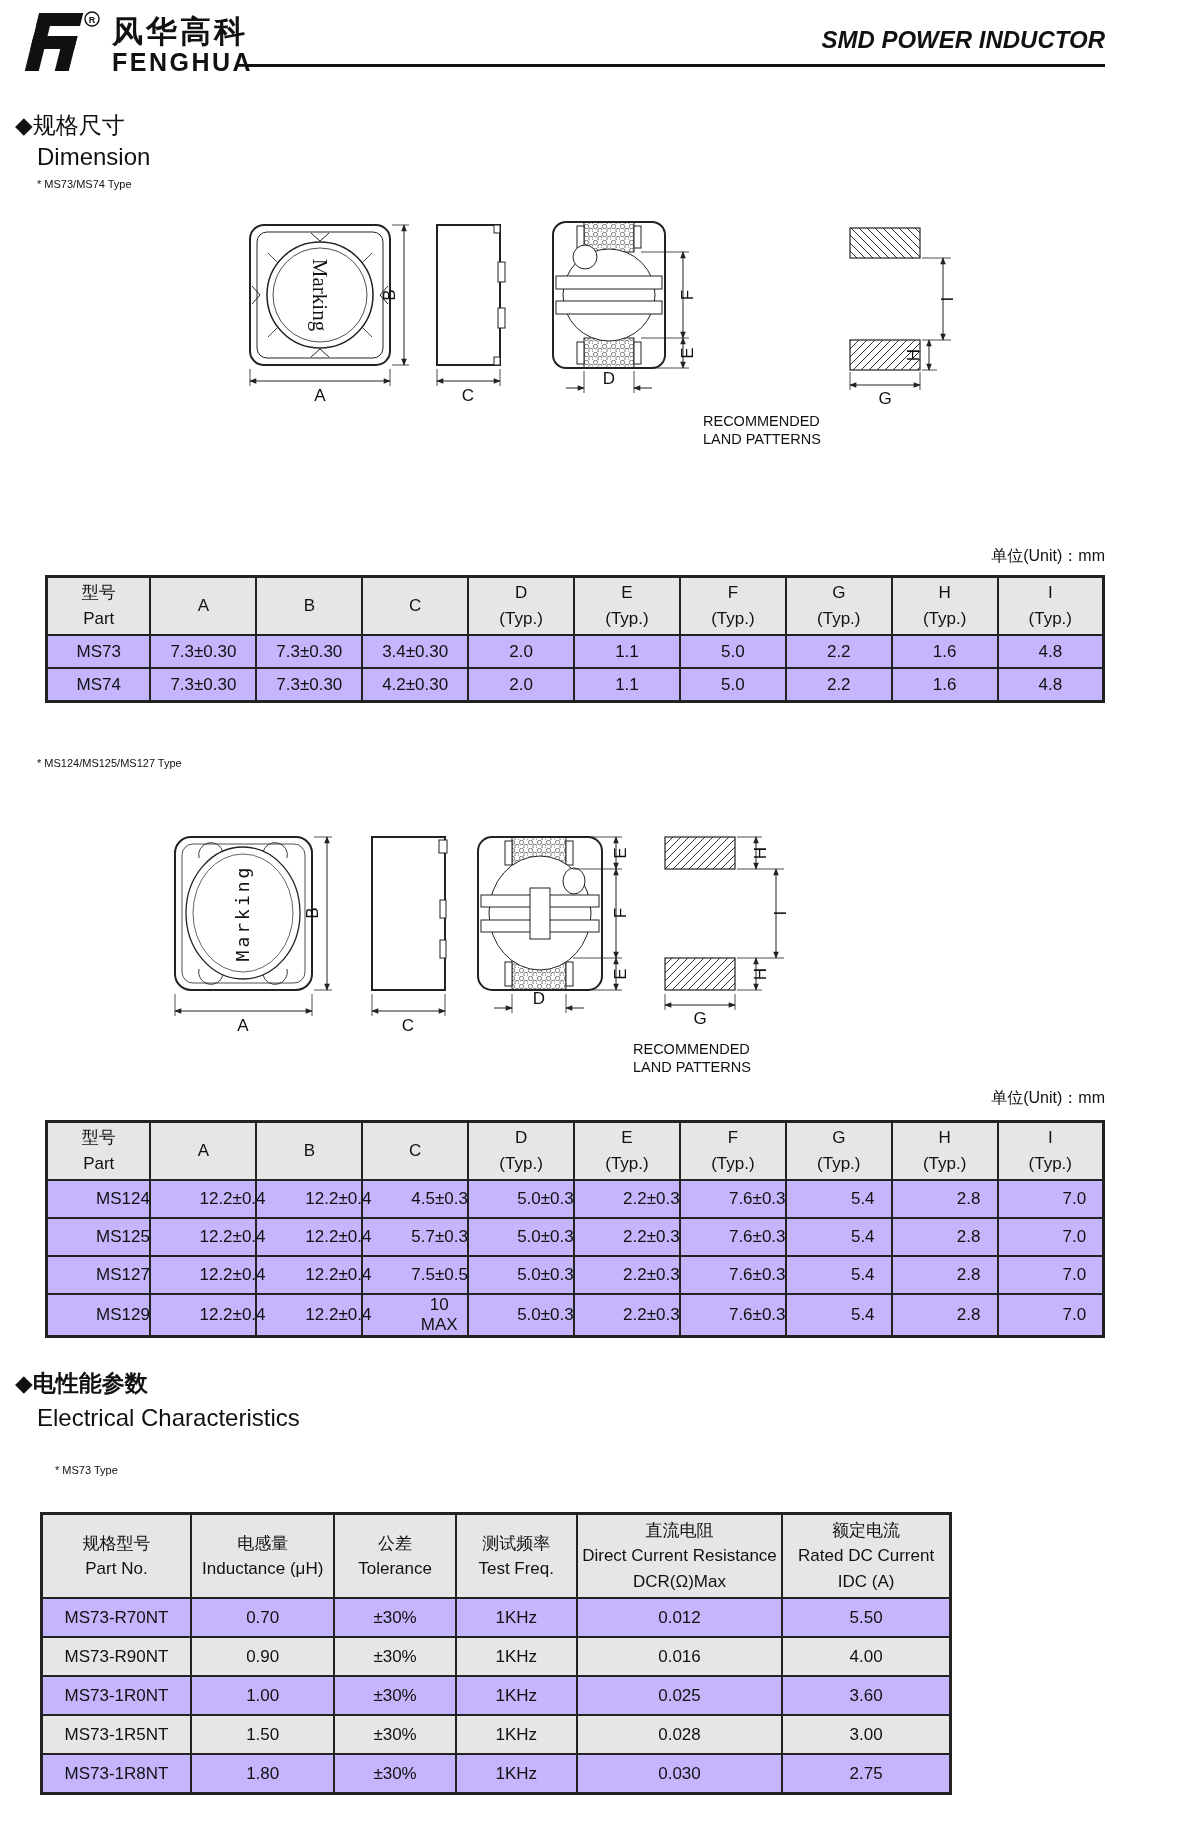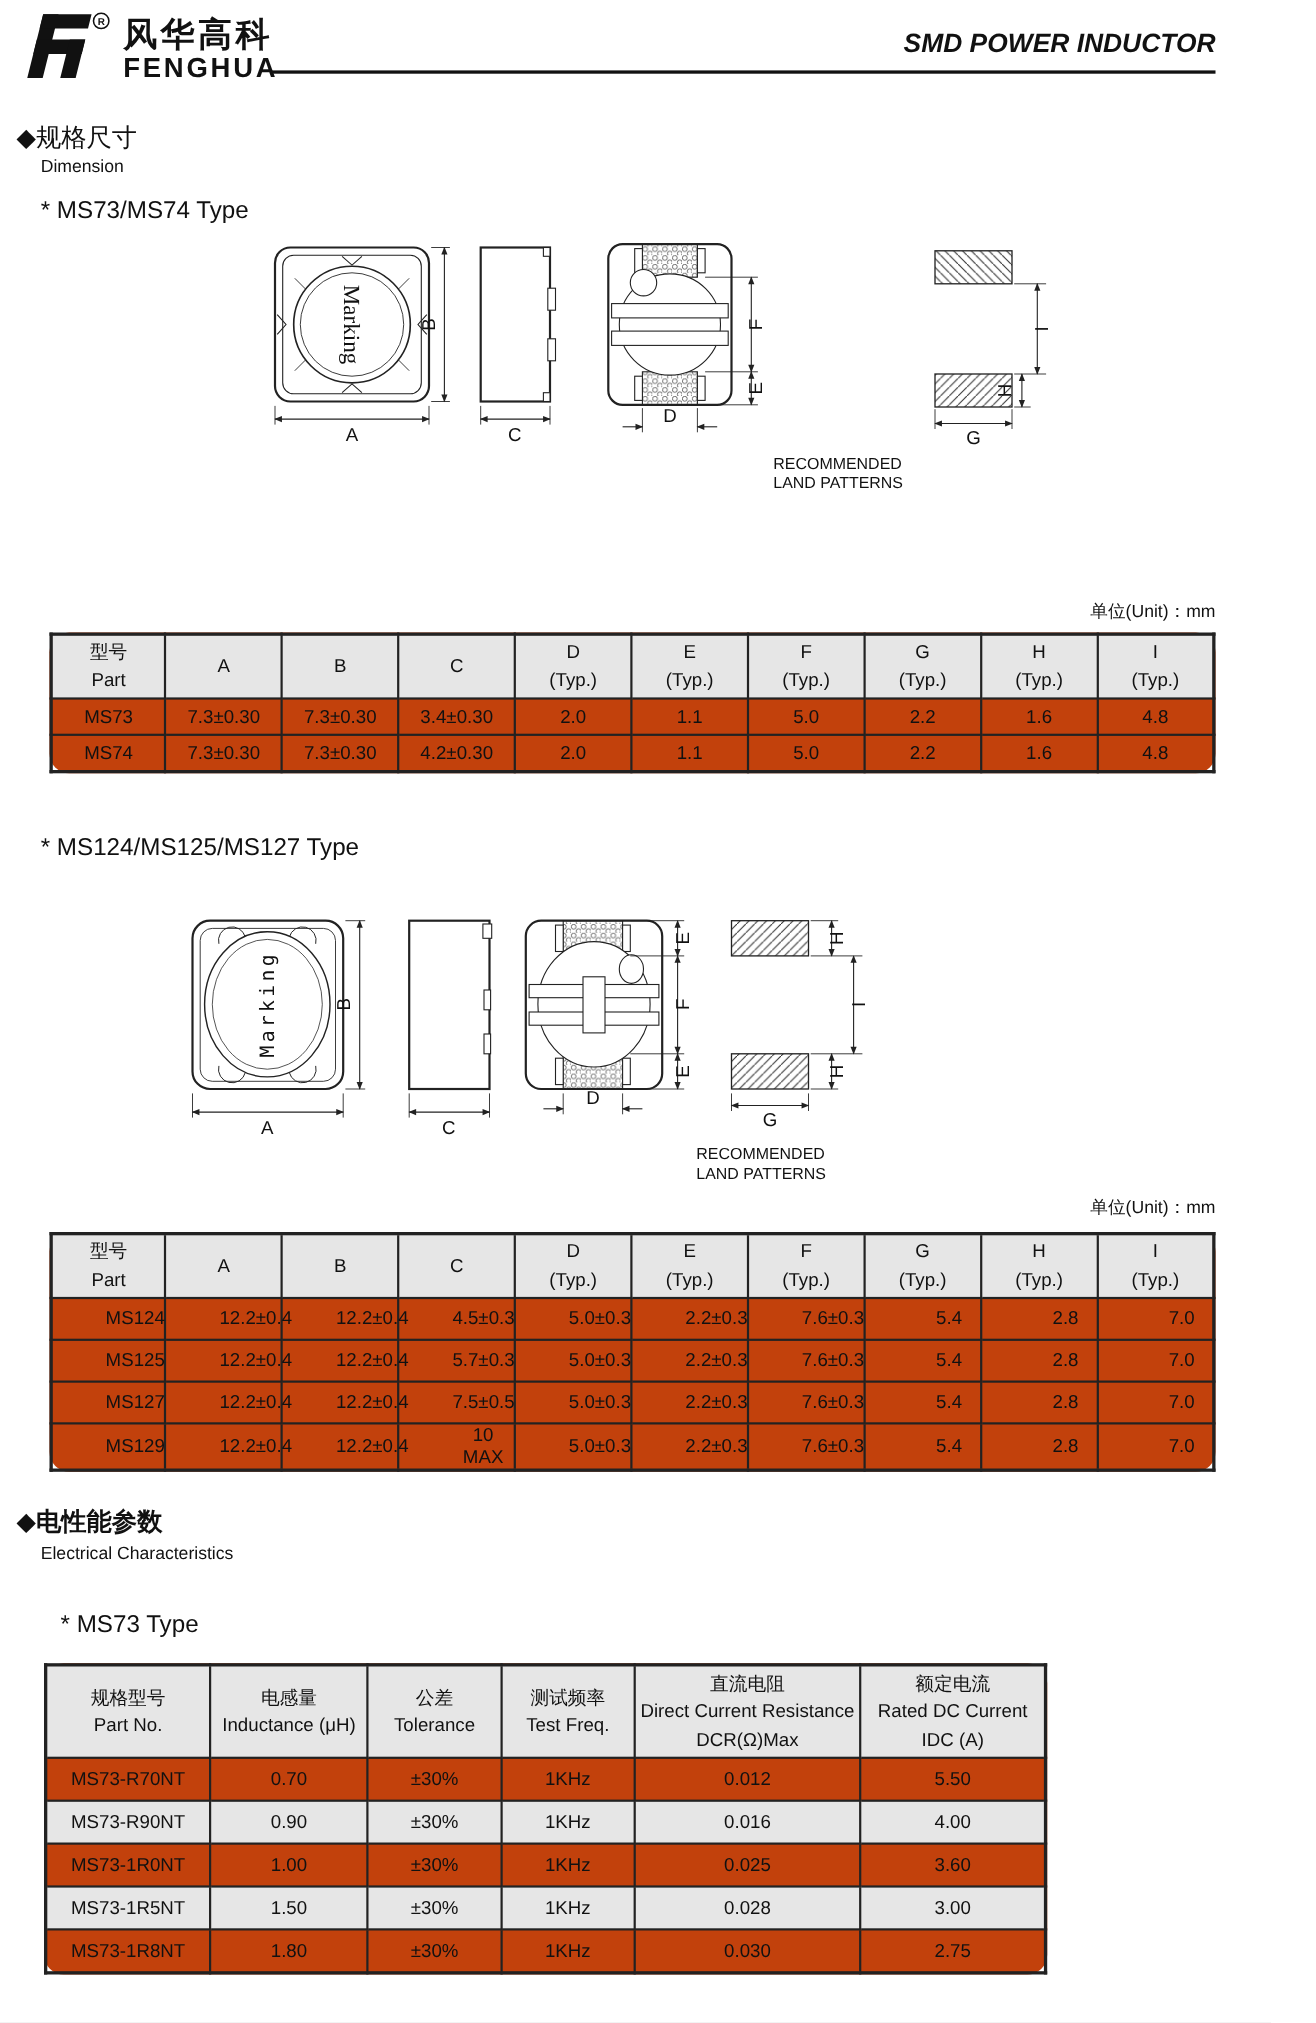--- a/index.html
+++ b/index.html
@@ -12,26 +12,26 @@
 
   
   .brand-cn{font-size:31px;font-weight:bold;letter-spacing:3px;line-height:1;}
   .brand-en{font-size:25px;font-weight:600;letter-spacing:2.5px;line-height:1;margin-top:3px;}
   .doc-title{font-size:24px;font-weight:bold;text-align:right;}
   .header-rule{background:#111;height:3px;}
 
   
   .sec-cn{font-size:23px;}
   .sec-cn.bold{font-weight:bold;}
-  .sec-en{font-size:16px;}
-  .type-label{font-size:22px;}
+  .sec-en{font-size:24px;}
+  .type-label{font-size:11px;}
   .unit-label{font-size:16px;text-align:right;width:300px;}
 
   
-  table{border-collapse:collapse;table-layout:fixed;background:#c2410c;border-radius:18px;}
+  table{border-collapse:collapse;table-layout:fixed;background:#c4b5fd;}
   .dim-table{width:1060px;font-size:17px;border:3px solid #222;}
   .dim-table th,.dim-table td{border:2px solid #222;text-align:center;padding:0;color:#111;}
   .dim-table th{background:#e6e6e6;font-weight:normal;height:56px;vertical-align:middle;}
   .dim-table th div{line-height:1.55;}
   .dim-table td{height:31px;}
   .dim-table--tall td{height:36px;padding-left:48px;}
   .dim-table th:first-child{width:9.6%;}
 
   .elec-table{width:912px;font-size:17px;border:3px solid #222;}
   .elec-table th,.elec-table td{border:2px solid #222;text-align:center;padding:0;color:#111;}

